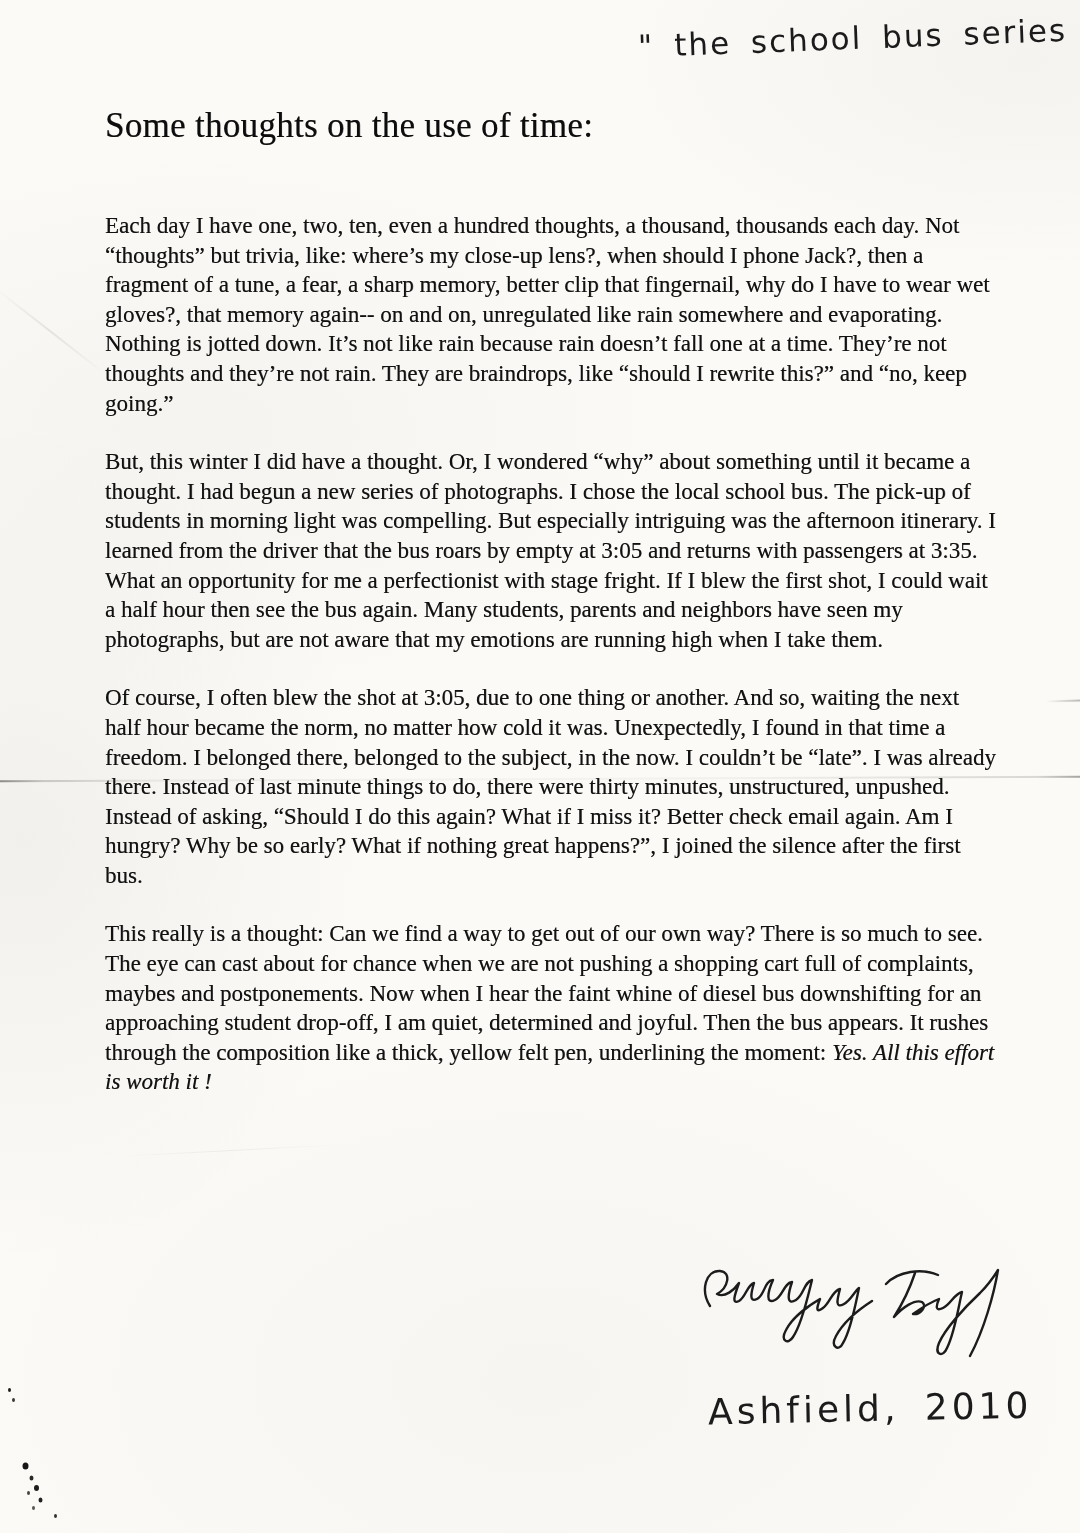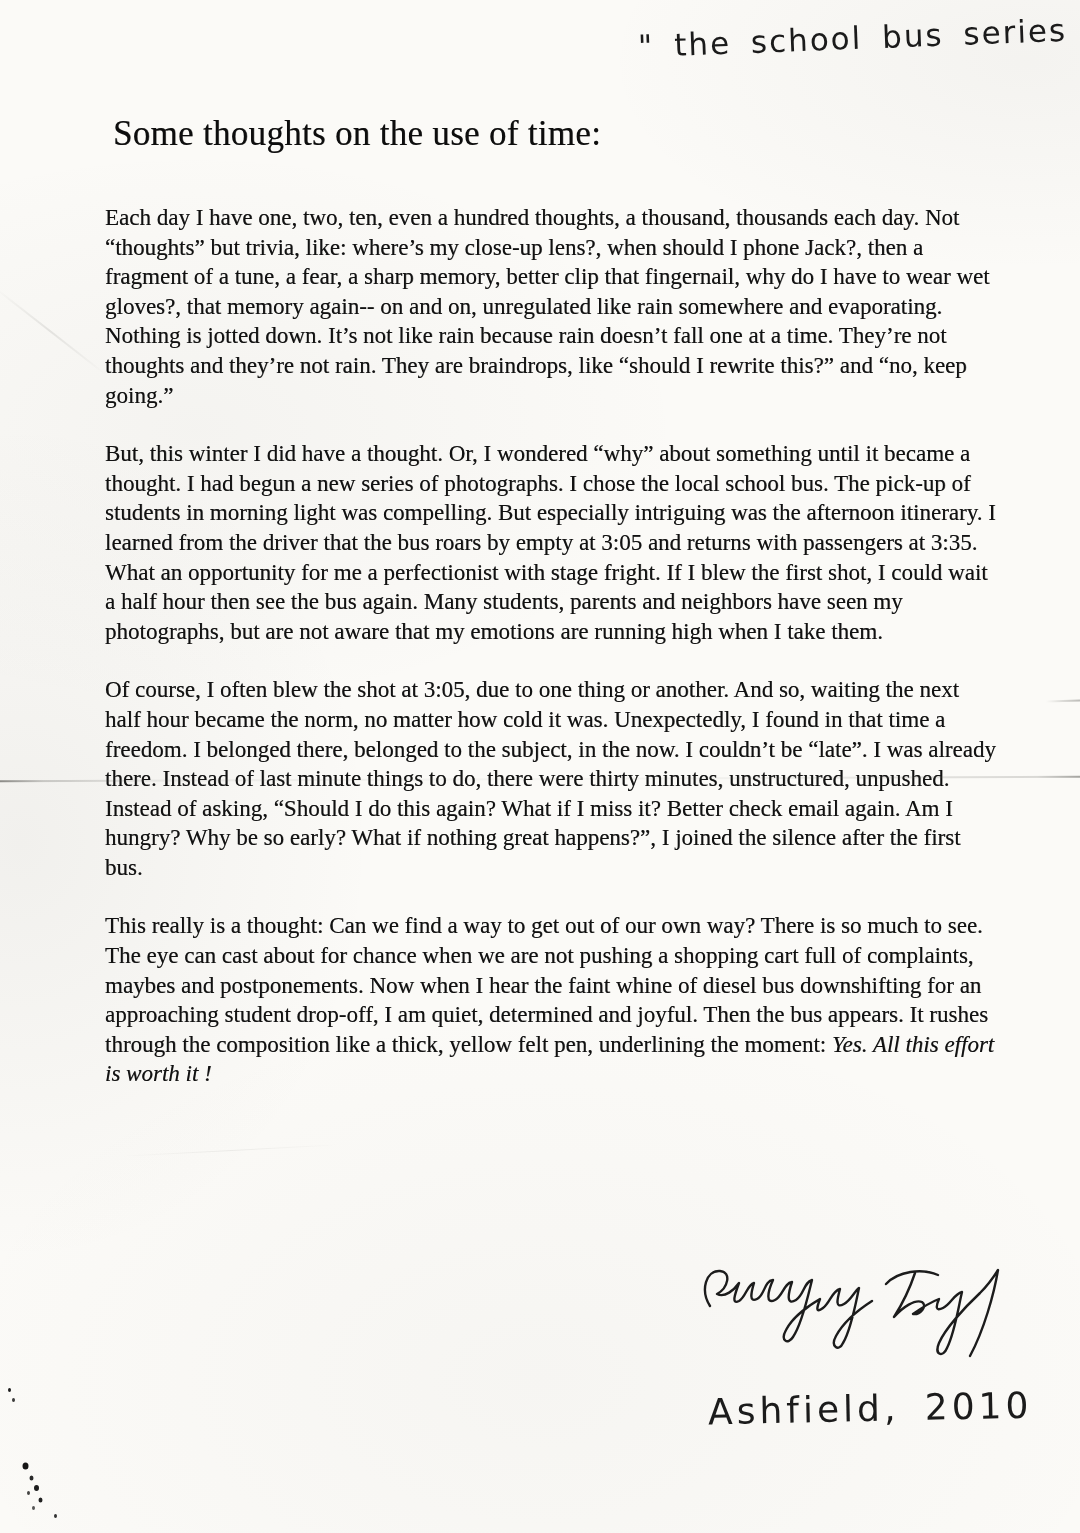--- a/index.html
+++ b/index.html
@@ -19,31 +19,31 @@
   }
   .handwritten-note{
     position:absolute; top:20px; left:638px; width:430px;
     font-family:"DejaVu Sans", sans-serif;
     font-size:31px; letter-spacing:2px; word-spacing:8px;
     color:#1b1b1b;
     transform:rotate(-2.2deg);
     white-space:nowrap;
   }
   .letter-title{
-    position:absolute; top:106px; left:105px; margin:8px;
+    position:absolute; top:106px; left:105px; margin:0;
     font-size:35px; font-weight:400; letter-spacing:0.3px;
     color:#0d0d0d;
     text-shadow:0.4px 0.4px 0.5px rgba(0,0,0,0.5);
   }
   .letter-body{
     position:absolute; top:203px; left:105px; width:893px;
     font-size:23px; line-height:29.6px;
     text-shadow:0.35px 0.35px 0.45px rgba(0,0,0,0.5);
   }
-  .letter-body p{margin:0 0 29px 0;}
+  .letter-body p{margin:8px 0 29px 0;}
   .letter-body em{font-style:italic;}
   .signature-svg{
     position:absolute; top:1244px; left:696px; width:330px; height:118px;
   }
   .handwritten-signoff{
     position:absolute; top:1388px; left:708px;
     font-family:"DejaVu Sans", sans-serif;
     font-size:36px; letter-spacing:4px; word-spacing:10px;
     color:#1b1b1b;
     transform:rotate(-1.2deg);

